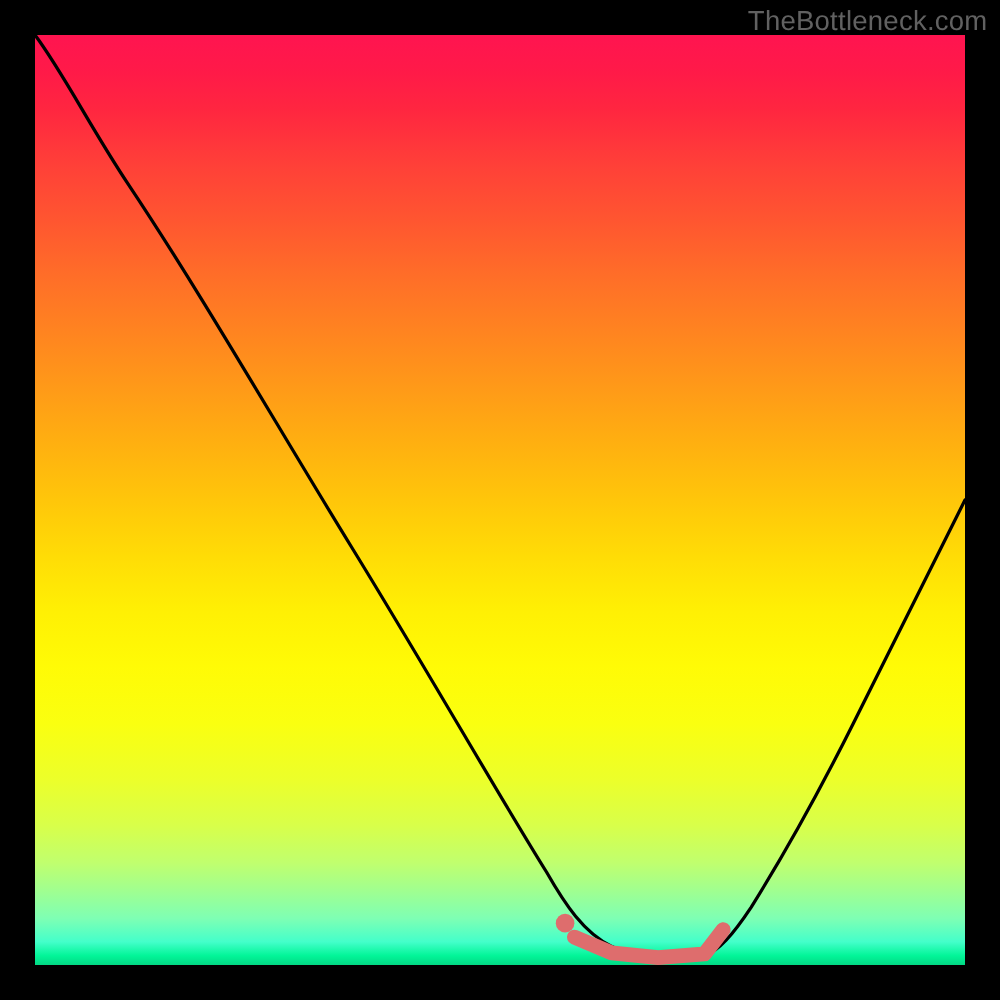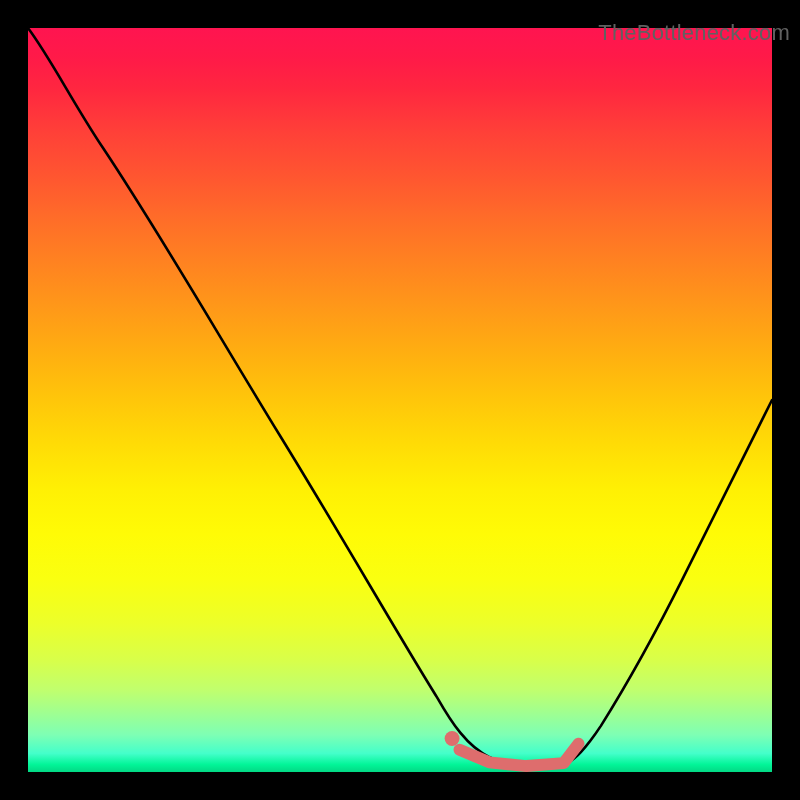--- a/index.html
+++ b/index.html
@@ -12,21 +12,21 @@
     overflow: hidden;
   }
   .frame {
     position: relative;
     width: 800px;
     height: 800px;
     background: #000;
   }
   .watermark {
     position: absolute;
-    top: 20px;
+    top: 4px;
     right: 10px;
     color: #616161;
     font-size: 22px;
     font-weight: 400;
     z-index: 3;
     letter-spacing: 0.2px;
   }
   .plot {
     position: absolute;
     left: 28px;

